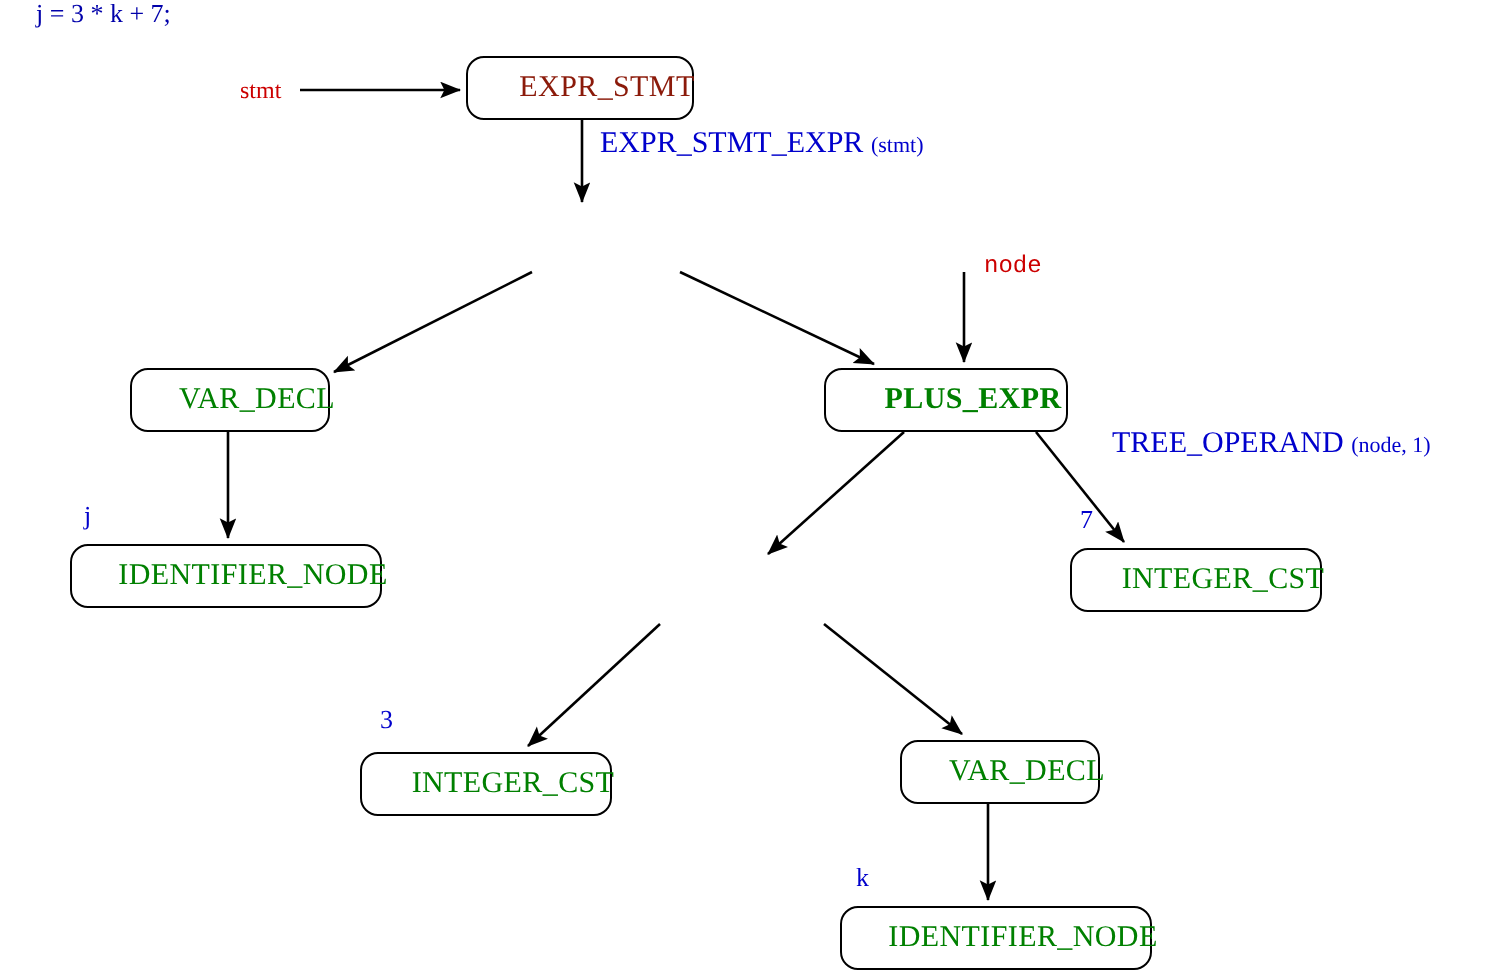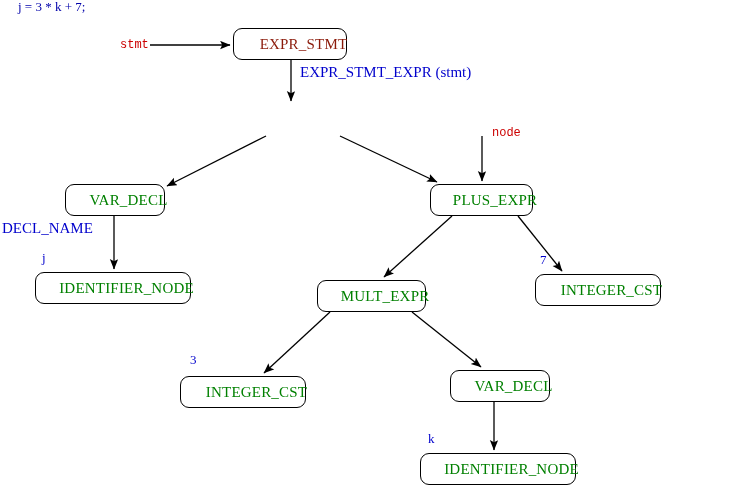--- a/index.html
+++ b/index.html
@@ -45,21 +45,21 @@
   }
   .edge-label {
     position: absolute;
     color: #0000cc;
     font-family: "Liberation Serif", "DejaVu Serif", serif;
     font-size: 15px;
     white-space: nowrap;
     z-index: 4;
   }
   .edge-label .paren {
-    font-size: 15px;
+    font-size: 11px;
   }
   .anno-red {
     position: absolute;
     color: #cc0000;
     font-family: "Liberation Mono", "DejaVu Sans Mono", monospace;
     font-size: 12px;
     white-space: nowrap;
     z-index: 4;
   }
   .leaf-val {
@@ -114,46 +114,46 @@
     <line x1="412" y1="312" x2="481" y2="367" stroke="#000000" stroke-width="1.3" marker-end="url(#ah)"></line>
 
     <line x1="494" y1="402" x2="494" y2="450" stroke="#000000" stroke-width="1.3" marker-end="url(#ah)"></line>
   </svg>
 
   <div class="node root" style="left:233px; top:28px; width:114px; height:32px;">EXPR_STMT</div>
 
 
   <div class="node" style="left:65px; top:184px; width:100px; height:32px;">VAR_DECL</div>
 
-  <div class="node" style="left:430px; top:184px; width:103px; height:32px;">PLUS_EXPR</div>
+  <div class="node" style="left:412px; top:184px; width:122px; height:32px;font-weight:bold;">PLUS_EXPR</div>
 
   <div class="node" style="left:35px; top:272px; width:156px; height:32px;">IDENTIFIER_NODE</div>
 
-  <div class="node" style="left:317px; top:280px; width:109px; height:32px;">MULT_EXPR</div>
 
   <div class="node" style="left:535px; top:274px; width:126px; height:32px;">INTEGER_CST</div>
 
   <div class="node" style="left:180px; top:376px; width:126px; height:32px;">INTEGER_CST</div>
 
   <div class="node" style="left:450px; top:370px; width:100px; height:32px;">VAR_DECL</div>
 
   <div class="node" style="left:420px; top:453px; width:156px; height:32px;">IDENTIFIER_NODE</div>
 
   <div class="edge-label" style="left:300px; top:64px;">
     <span>EXPR_STMT_EXPR</span>
     <span class="paren">(stmt)</span>
   </div>
 
 
-
-  <div class="edge-label" style="left:2px; top:220px;">
-    <span>DECL_NAME</span>
+  <div class="edge-label" style="left:556px; top:214px;">
+    <span>TREE_OPERAND</span>
+    <span class="paren">(node, 1)</span>
   </div>
 
-  <div class="anno-red" style="left:120px; top:38px;">stmt</div>
+
+  <div class="anno-red" style="left:120px; top:38px;font-family:Liberation Serif, serif;">stmt</div>
   <div class="anno-red" style="left:492px; top:126px;">node</div>
 
   <div class="leaf-val" style="left:42px; top:250px;">j</div>
   <div class="leaf-val" style="left:540px; top:252px;">7</div>
   <div class="leaf-val" style="left:190px; top:352px;">3</div>
   <div class="leaf-val" style="left:428px; top:431px;">k</div>
 
 </div>
 
 </body></html>

